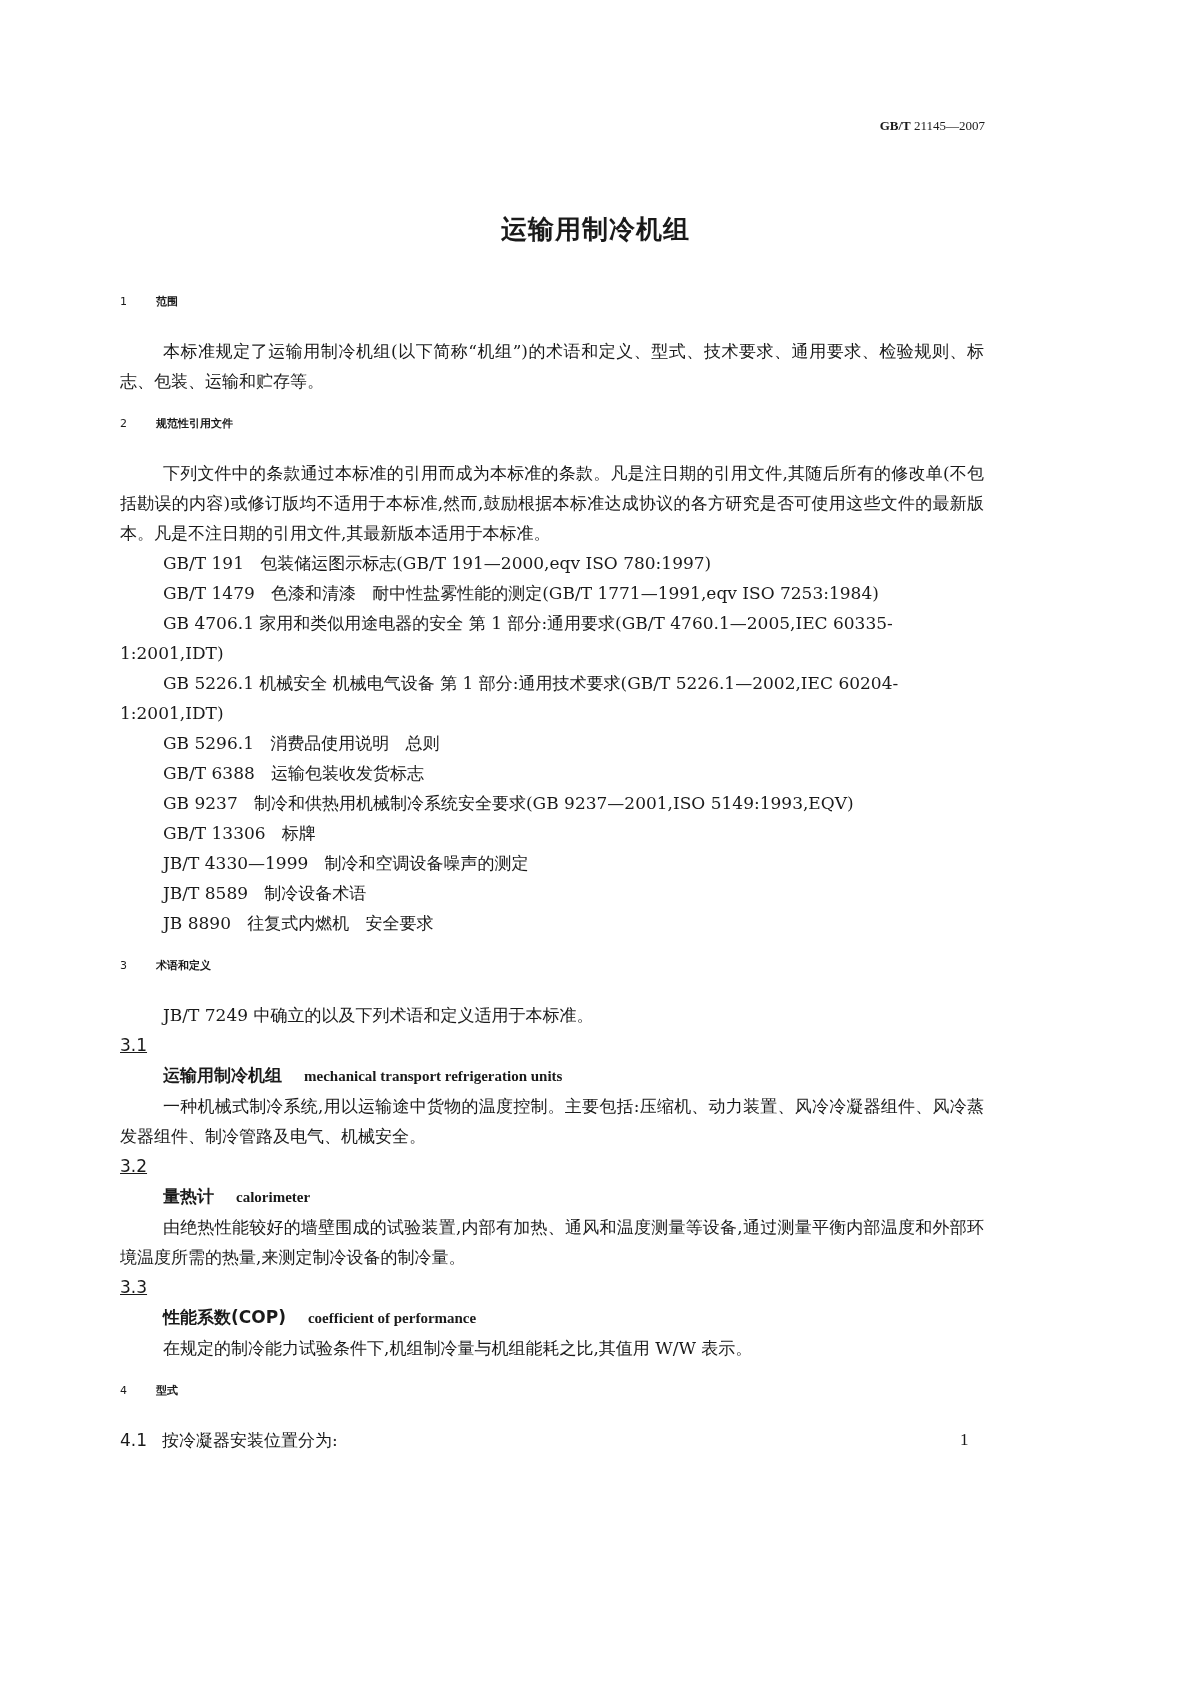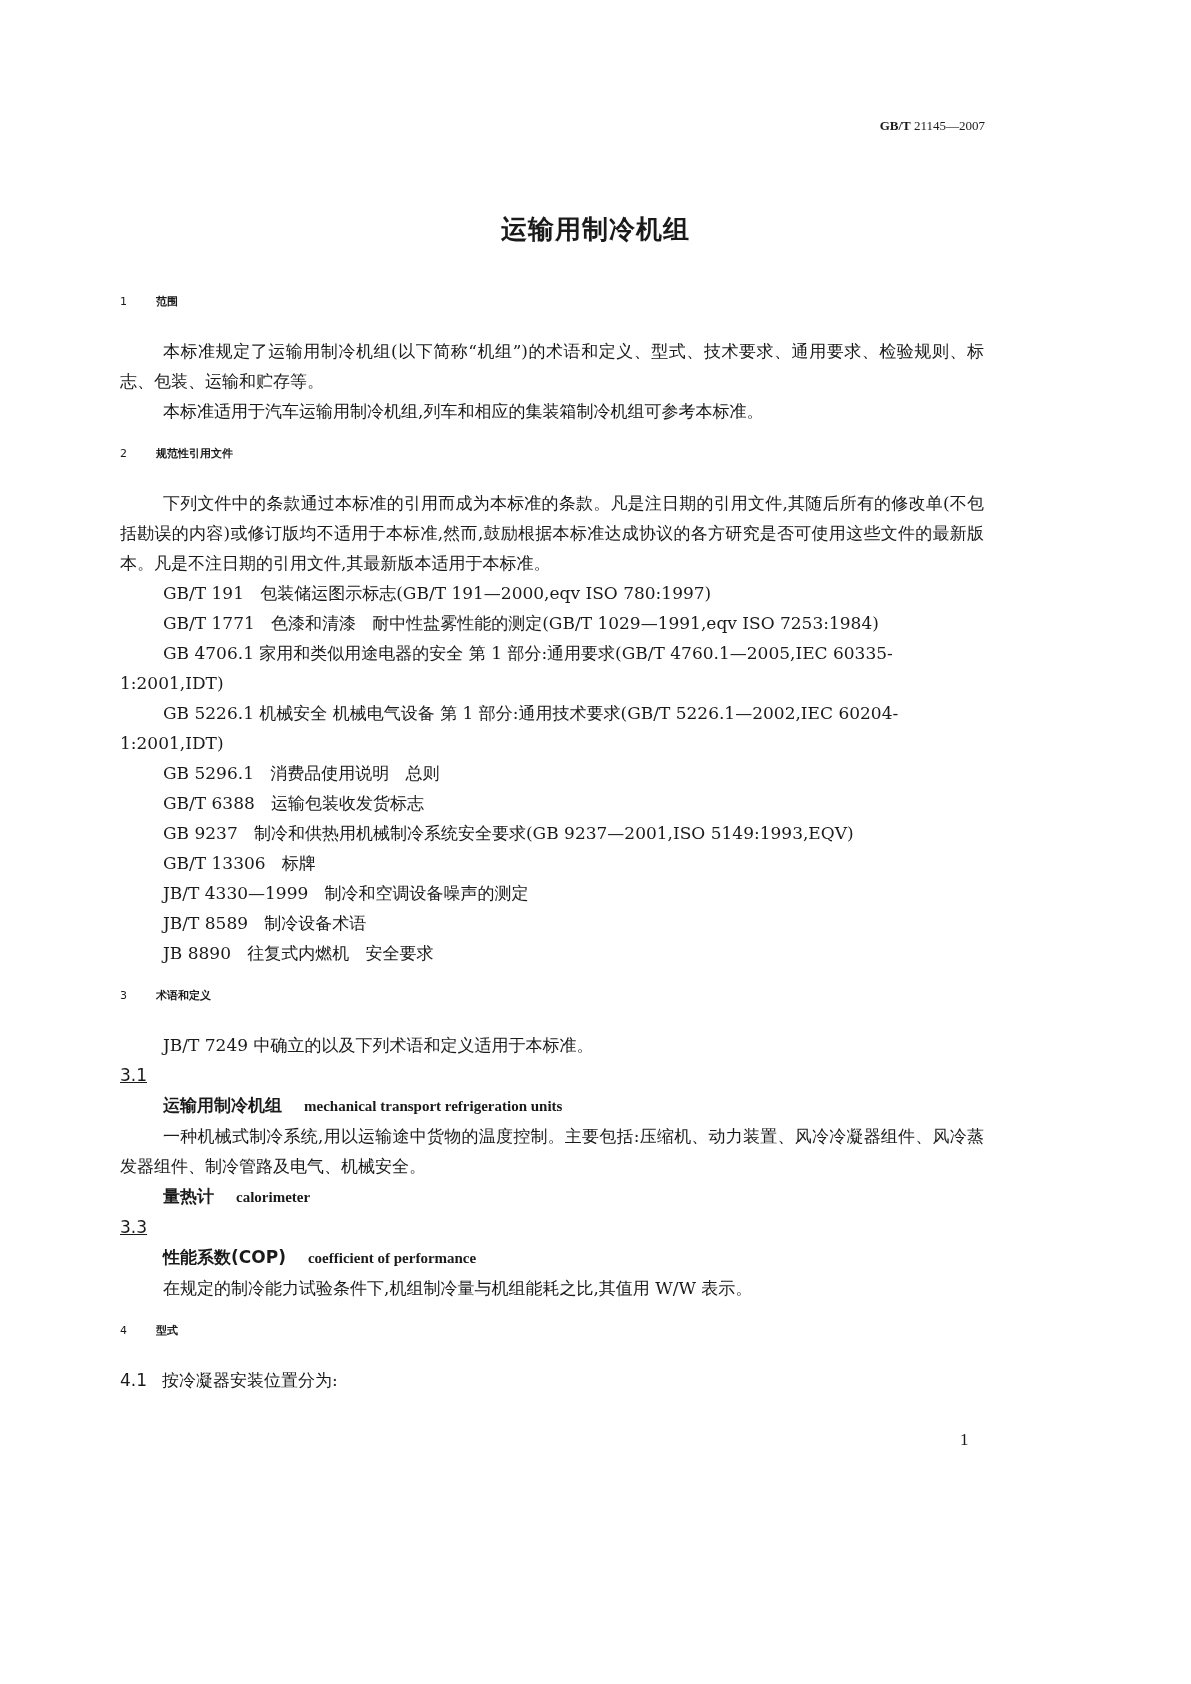--- a/index.html
+++ b/index.html
@@ -52,30 +52,29 @@
 
 <div class="doc-title">运输用制冷机组</div>
 
 <div class="content">
 
   <div class="h1">
     <span class="num">1</span><span>范围</span>
   </div>
   <div class="gap-m"></div>
   <p class="para">本标准规定了运输用制冷机组(以下简称“机组”)的术语和定义、型式、技术要求、通用要求、检验规则、标志、包装、运输和贮存等。</p>
-  <p class="para">本标准适用于汽车运输用制冷机组,列车和相应的集装箱制冷机组可参考本标准。</p>
   <div class="gap-s"></div>
 
   <div class="h1">
     <span class="num">2</span><span>规范性引用文件</span>
   </div>
   <div class="gap-m"></div>
   <p class="para">下列文件中的条款通过本标准的引用而成为本标准的条款。凡是注日期的引用文件,其随后所有的修改单(不包括勘误的内容)或修订版均不适用于本标准,然而,鼓励根据本标准达成协议的各方研究是否可使用这些文件的最新版本。凡是不注日期的引用文件,其最新版本适用于本标准。</p>
   <p class="ref">GB/T 191   包装储运图示标志(GB/T 191—2000,eqv ISO 780:1997)</p>
-  <p class="ref">GB/T 1771   色漆和清漆   耐中性盐雾性能的测定(GB/T 1029—1991,eqv ISO 7253:1984)</p>
+  <p class="ref">GB/T 1479   色漆和清漆   耐中性盐雾性能的测定(GB/T 1771—1991,eqv ISO 7253:1984)</p>
   <p class="ref wrap">GB 4706.1   家用和类似用途电器的安全   第 1 部分:通用要求(GB/T 4760.1—2005,IEC 60335-1:2001,IDT)</p>
   <p class="ref wrap">GB 5226.1   机械安全   机械电气设备   第 1 部分:通用技术要求(GB/T 5226.1—2002,IEC 60204-1:2001,IDT)</p>
   <p class="ref">GB 5296.1   消费品使用说明   总则</p>
   <p class="ref">GB/T 6388   运输包装收发货标志</p>
   <p class="ref">GB 9237   制冷和供热用机械制冷系统安全要求(GB 9237—2001,ISO 5149:1993,EQV)</p>
   <p class="ref">GB/T 13306   标牌</p>
   <p class="ref">JB/T 4330—1999   制冷和空调设备噪声的测定</p>
   <p class="ref">JB/T 8589   制冷设备术语</p>
   <p class="ref">JB 8890   往复式内燃机   安全要求</p>
   <div class="gap-s"></div>
@@ -85,23 +84,25 @@
   </div>
   <div class="gap-m"></div>
   <p class="para">JB/T 7249 中确立的以及下列术语和定义适用于本标准。</p>
 
   <p class="clause-num">3.1</p>
   <p class="term">
     <span class="zh">运输用制冷机组</span><span class="en">mechanical transport refrigeration units</span>
   </p>
   <p class="para">一种机械式制冷系统,用以运输途中货物的温度控制。主要包括:压缩机、动力装置、风冷冷凝器组件、风冷蒸发器组件、制冷管路及电气、机械安全。</p>
 
+  <p class="clause-num">3.2</p>
   <p class="term">
     <span class="zh">量热计</span><span class="en">calorimeter</span>
   </p>
+  <p class="para">由绝热性能较好的墙壁围成的试验装置,内部有加热、通风和温度测量等设备,通过测量平衡内部温度和外部环境温度所需的热量,来测定制冷设备的制冷量。</p>
 
   <p class="clause-num">3.3</p>
   <p class="term">
     <span class="zh">性能系数(COP)</span><span class="en">coefficient of performance</span>
   </p>
   <p class="para">在规定的制冷能力试验条件下,机组制冷量与机组能耗之比,其值用 W/W 表示。</p>
   <div class="gap-s"></div>
 
   <div class="h1">
     <span class="num">4</span><span>型式</span>

